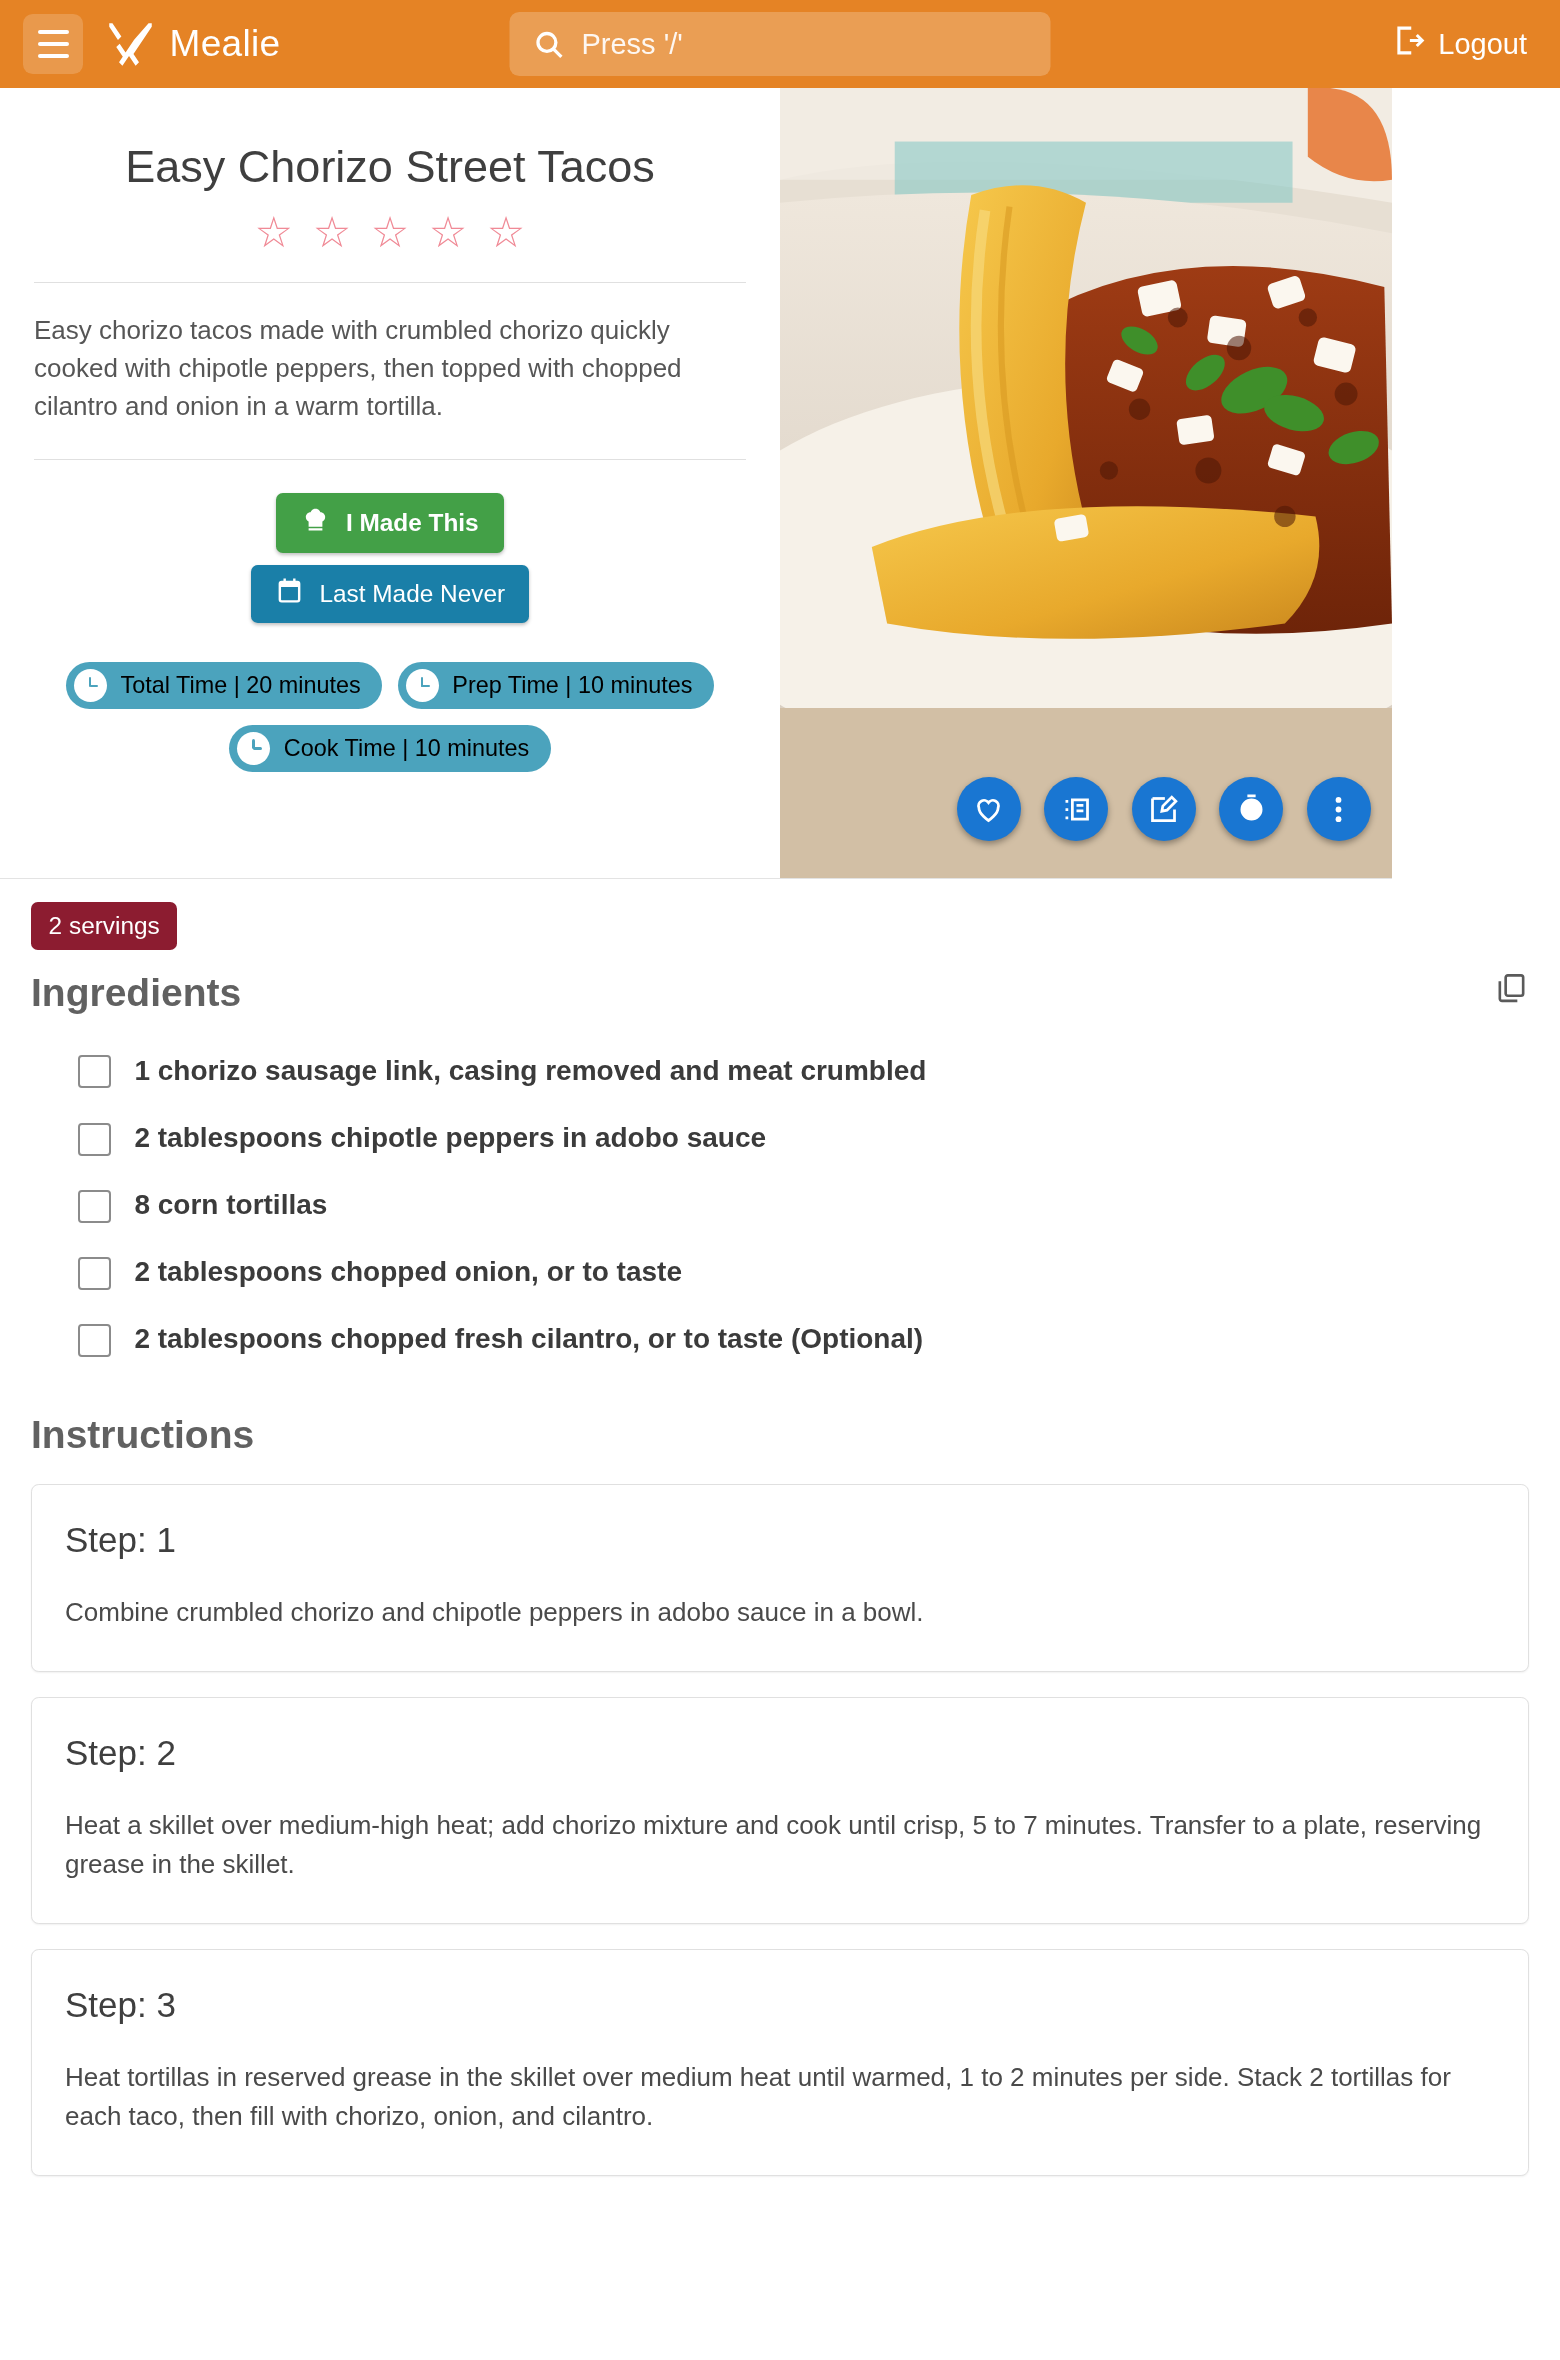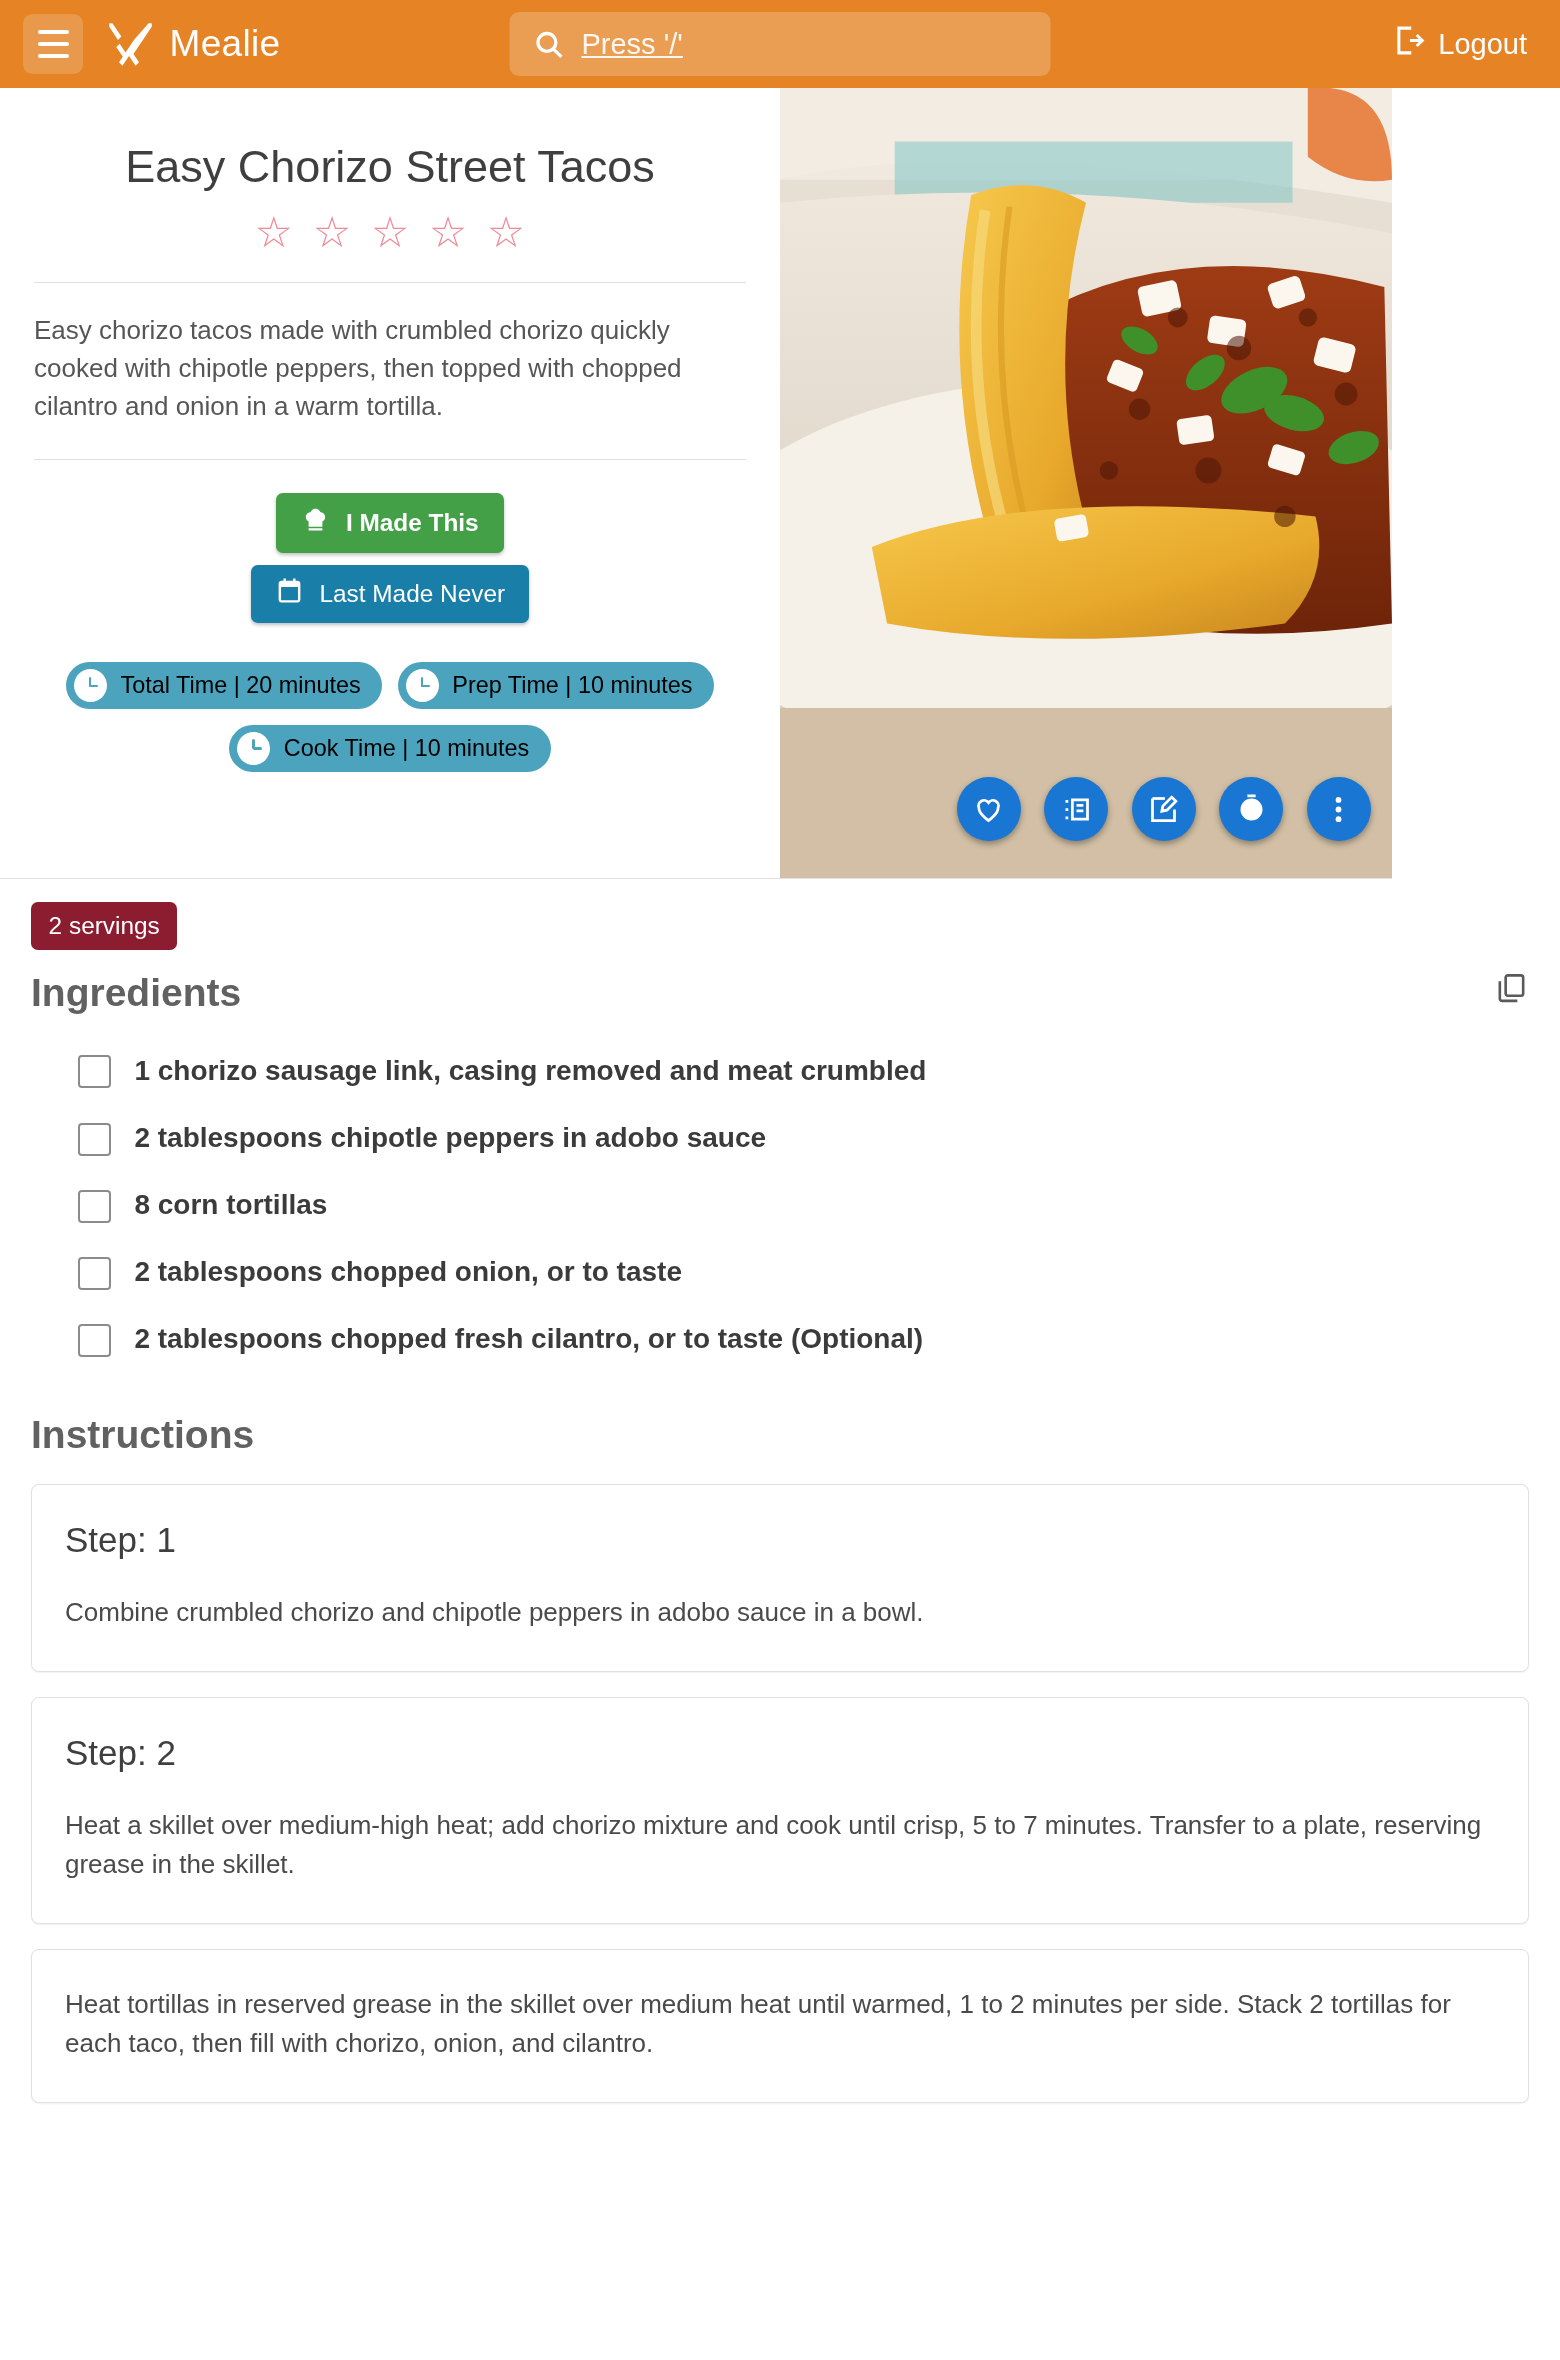--- a/index.html
+++ b/index.html
@@ -45,21 +45,20 @@
     background: rgba(255,255,255,0.22);
     border-radius: 9.8px;
     display: flex; align-items: center;
     padding: 0 23.4px;
     cursor: text;
   }
   .searchbox .s-icon { margin-right: 15.6px; display:flex; }
   .searchbox .s-text {
     color: rgba(255,255,255,0.92);
     font-size: 29px;
-    text-decoration: underline;
   }
   .logout {
     position: absolute; right: 33px;
     display: flex; align-items: center; gap: 13.7px;
     color: #fff; font-size: 29px; cursor: pointer;
   }
 
   
   .hero {
     display: flex;
@@ -402,17 +401,18 @@
   <div>
     <div class="step-card">
       <div class="step-head">Step: 1</div>
       <div class="step-text">Combine crumbled chorizo and chipotle peppers in adobo sauce in a bowl.</div>
     </div>
     <div class="step-card">
       <div class="step-head">Step: 2</div>
       <div class="step-text">Heat a skillet over medium-high heat; add chorizo mixture and cook until crisp, 5 to 7 minutes. Transfer to a plate, reserving grease in the skillet.</div>
     </div>
     <div class="step-card">
+      <div class="step-head">Step: 3</div>
       <div class="step-text">Heat tortillas in reserved grease in the skillet over medium heat until warmed, 1 to 2 minutes per side. Stack 2 tortillas for each taco, then fill with chorizo, onion, and cilantro.</div>
     </div>
   </div>
 </div>
 
 
 </body></html>

